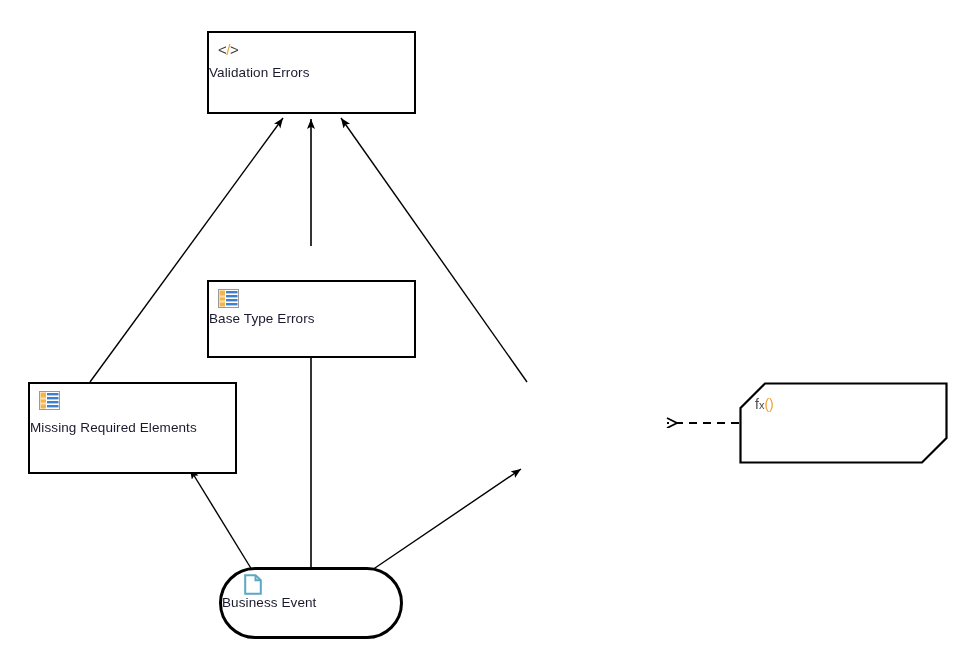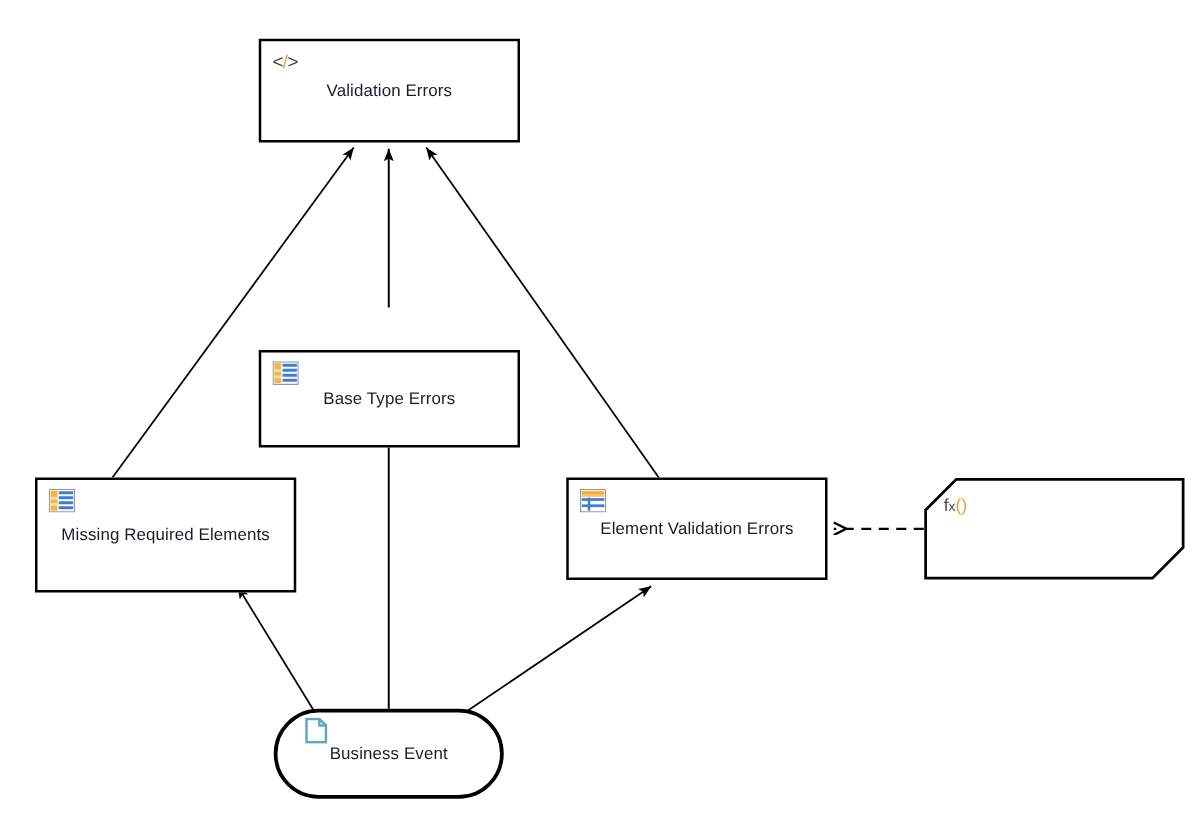--- a/index.html
+++ b/index.html
@@ -30,21 +30,20 @@
     background: #ffffff;
     border: 2px solid #000000;
     z-index: 2;
   }
   .node-label {
     position: absolute;
     left: 0;
     right: 0;
     top: 50%;
     transform: translateY(-50%);
-    text-align: center;
     font-size: 13.5px;
     color: #1a1a2e;
     line-height: 1.2;
     letter-spacing: 0.1px;
     pointer-events: none;
   }
   .node-icon {
     position: absolute;
     left: 9px;
     top: 7px;
@@ -148,33 +147,20 @@
         <rect x="1.5" y="11.5" width="5.5" height="2" fill="#fbe3b0"></rect>
         <rect x="8" y="2" width="11.5" height="2.4" fill="#3f7fd0"></rect>
         <rect x="8" y="6" width="11.5" height="2.4" fill="#3f7fd0"></rect>
         <rect x="8" y="10" width="11.5" height="2.4" fill="#3f7fd0"></rect>
         <rect x="8" y="14" width="11.5" height="2.4" fill="#3f7fd0"></rect>
       </svg>
     </div>
     <div class="node-label">Missing Required Elements</div>
   </div>
 
-  <div class="node" style="left:453px; top:382px; width:209px; height:82px;">
-    <div class="node-icon">
-      <svg width="21" height="19" viewBox="0 0 21 19" xmlns="http://www.w3.org/2000/svg">
-        <rect x="0.5" y="0.5" width="20" height="18" fill="#ffffff" stroke="#9a9a9a" stroke-width="1"></rect>
-        <rect x="1.5" y="1.5" width="18" height="5" fill="#f7c46c"></rect>
-        <rect x="1.5" y="2.5" width="18" height="1.6" fill="#f3a93a"></rect>
-        <rect x="1.5" y="7.5" width="18" height="2.2" fill="#3f7fd0"></rect>
-        <rect x="1.5" y="12.5" width="18" height="2.2" fill="#3f7fd0"></rect>
-        <rect x="6.2" y="7" width="2" height="10.5" fill="#3f7fd0"></rect>
-      </svg>
-    </div>
-    <div class="node-label">Element Validation Errors</div>
-  </div>
 
   <div class="node chamfer" style="left:739px; top:382px; width:209px; height:82px;border-radius:32px;">
     <svg class="chamfer-svg" viewBox="0 0 209 82" preserveAspectRatio="none" xmlns="http://www.w3.org/2000/svg">
       <path d="M1.5,26 L26,1.5 L207.5,1.5 L207.5,56 L183,80.5 L1.5,80.5 Z" fill="#ffffff" stroke="#000000" stroke-width="2.2" vector-effect="non-scaling-stroke"></path>
     </svg>
     <div class="node-icon" style="left:16px; top:12px;">
       <div class="fx-icon">f<span class="sub">x</span><span class="paren">()</span></div>
     </div>
   </div>
 

